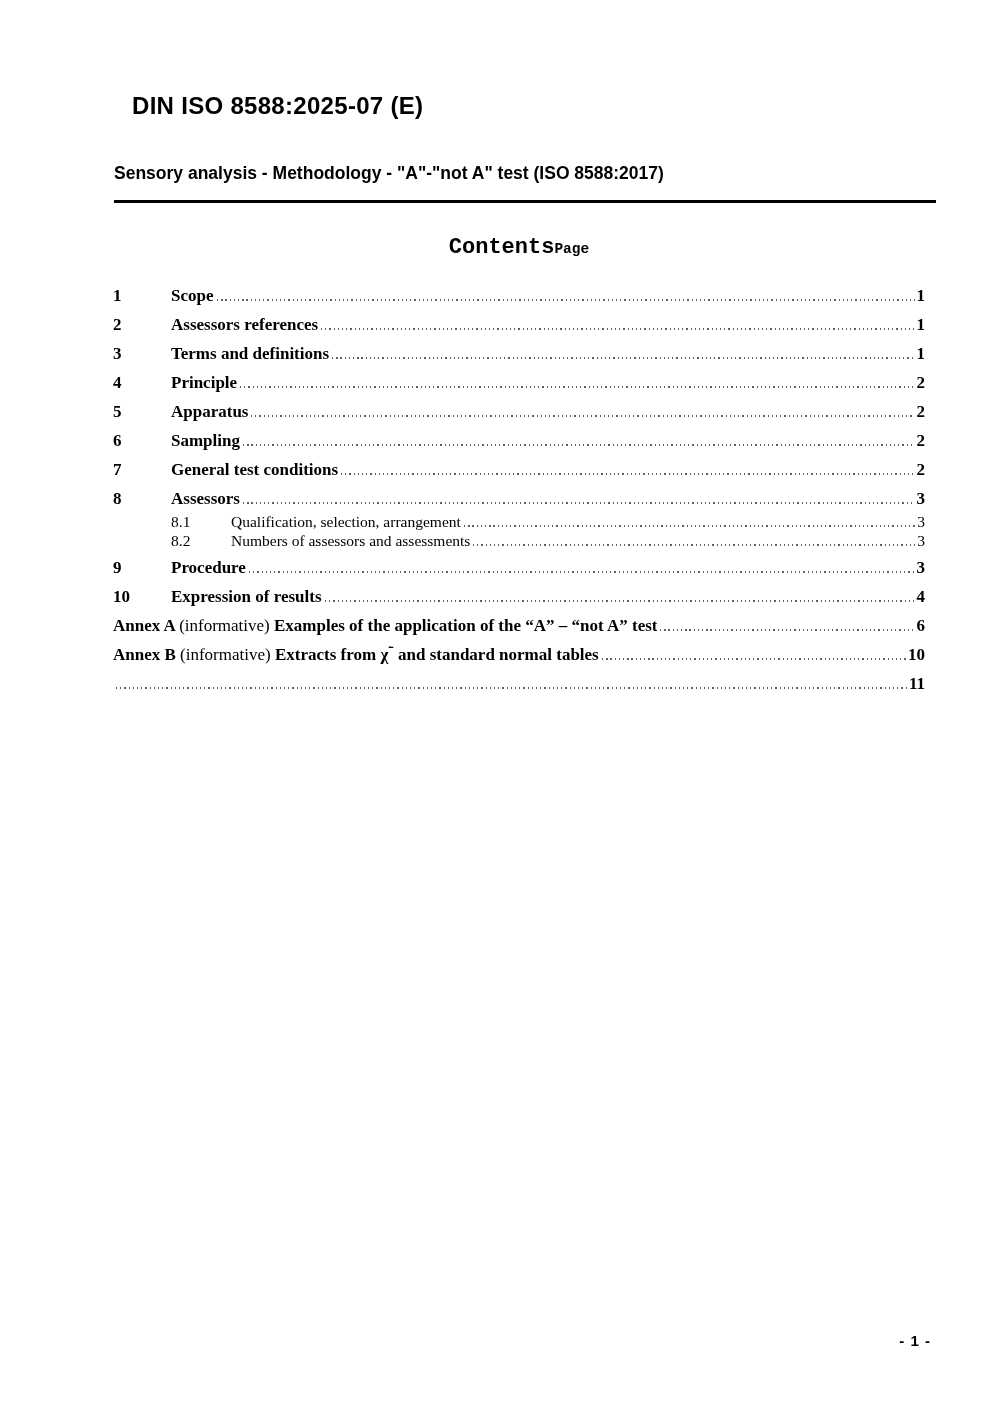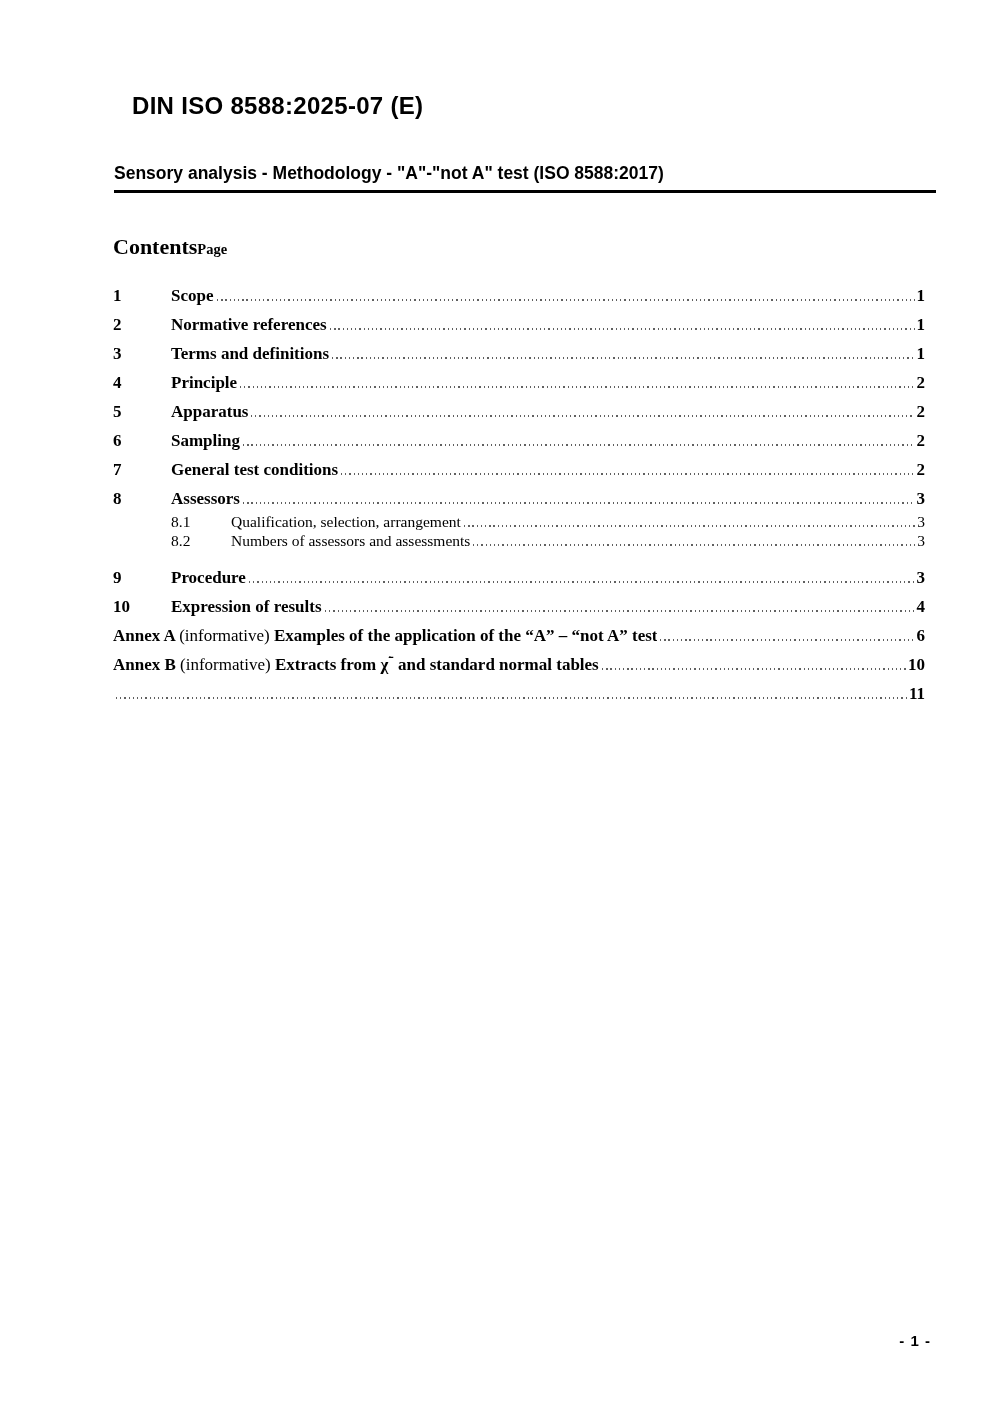--- a/index.html
+++ b/index.html
@@ -12,48 +12,48 @@
   .doc-code {
     position:absolute; left:132px; top:92px;
     font-family:"Liberation Sans", sans-serif;
     font-size:24px; font-weight:700; letter-spacing:0.3px;
     white-space:nowrap;
   }
   .doc-subtitle {
     position:absolute; left:114px; top:163px; width:822px;
     font-family:"Liberation Sans", sans-serif;
     font-size:17.5px; font-weight:700;
-    padding-bottom:6px; border-bottom:3px solid #000;
+    padding-bottom:16px; border-bottom:3px solid #000;
     white-space:nowrap;
   }
   .contents-row {
     position:absolute; left:113px; top:228px; width:812px;
-    display:flex; justify-content:flex-start; align-items:baseline;
-    font-family:Liberation Serif, serif; font-weight:700;
+    display:flex; justify-content:center; align-items:baseline;
+    font-family:Liberation Mono, monospace; font-weight:700;
   }
   .contents-title { font-size:22px; }
   .page-label { font-size:14.5px;margin-top:13px; }
   .toc {
     position:absolute; left:113px; top:287px; width:812px;
   }
   .toc-row {
     display:flex; align-items:baseline;
     font-size:17px; font-weight:700; line-height:18px;
     margin-bottom:11px; white-space:nowrap;
   }
   .toc-row .num { flex:0 0 58px; }
   .toc-row .label { flex:0 1 auto; overflow:hidden; }
   .toc-row .pagenum { flex:0 0 auto; }
   .toc-row.sub {
     font-size:15.5px; font-weight:400; line-height:19px;
     padding-left:58px; margin-bottom:0;
   }
   .toc-row.sub .num { flex:0 0 60px; }
   .toc-row.tight { margin-bottom:4px; }
-  .toc-row.sub-last { margin-bottom:19px;justify-content:center; }
+  .toc-row.sub-last { margin-bottom:9px;justify-content:center; }
   .toc-row.last { margin-bottom:0; }
   .leader {
     flex:1 1 auto; min-width:18px; height:2px; align-self:flex-end;
     margin:0 2px 4px 3px;
     background-image:repeating-linear-gradient(to right, #606060 0 1.3px, transparent 1.3px 4.2px);
   }
   .qualifier { font-weight:400; }
   .label sup { font-size:11px; line-height:0; position:relative; top:-5px; font-weight:700; }
   .footer-page {
     position:absolute; top:1332px; right:61px;
@@ -81,21 +81,21 @@
 
     <div class="toc-row">
       <span class="num">1</span>
       <span class="label">Scope</span>
       <span class="leader"></span>
       <span class="pagenum">1</span>
     </div>
 
     <div class="toc-row">
       <span class="num">2</span>
-      <span class="label">Normative references</span>
+      <span class="label">Assessors references</span>
       <span class="leader"></span>
       <span class="pagenum">1</span>
     </div>
 
     <div class="toc-row">
       <span class="num">3</span>
       <span class="label">Terms and definitions</span>
       <span class="leader"></span>
       <span class="pagenum">1</span>
     </div>

